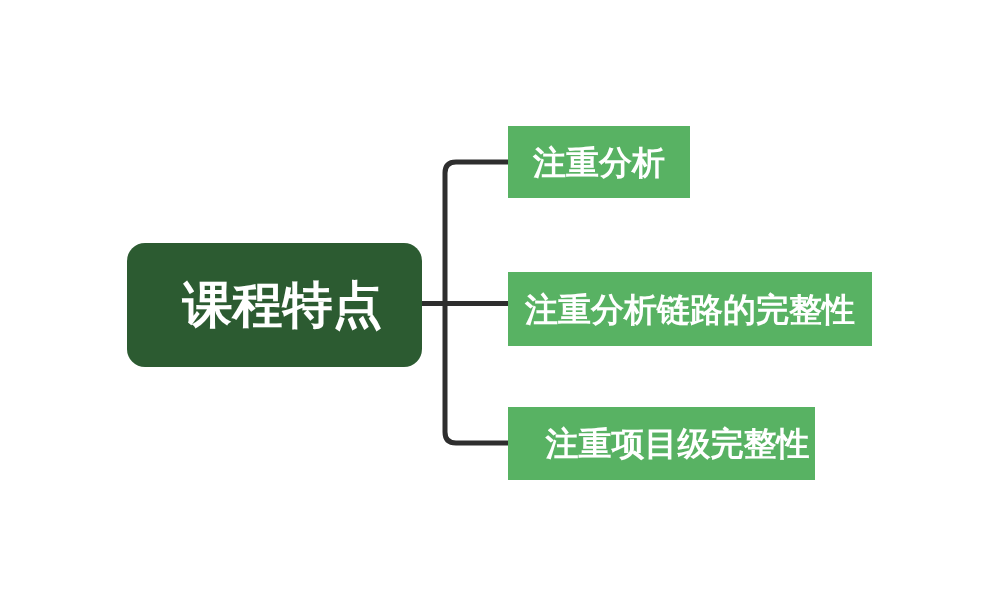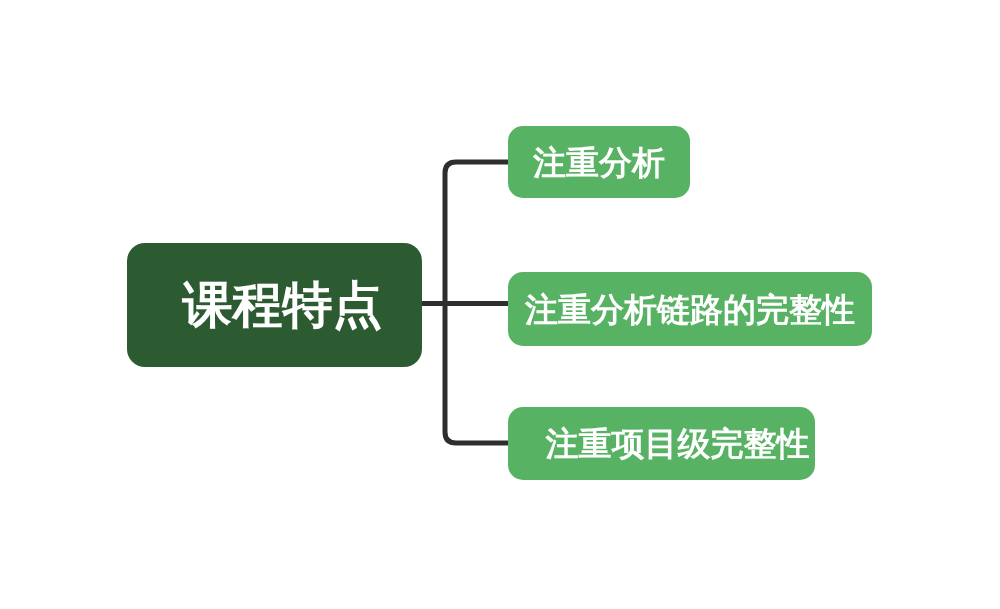--- a/index.html
+++ b/index.html
@@ -42,21 +42,21 @@
   .node-root {
     left: 127px;
     top: 243px;
     width: 295px;
     height: 124px;
     border-radius: 18px;
     font-size: 50px;
     padding-left: 16px;
   }
   .node-child {
-    border-radius: 15px;
+    border-radius: 0;
     font-size: 33px;
   }
   .node-child-1 {
     left: 508px;
     top: 126px;
     width: 182px;
     height: 72px;
   }
   .node-child-2 {
     left: 508px;

